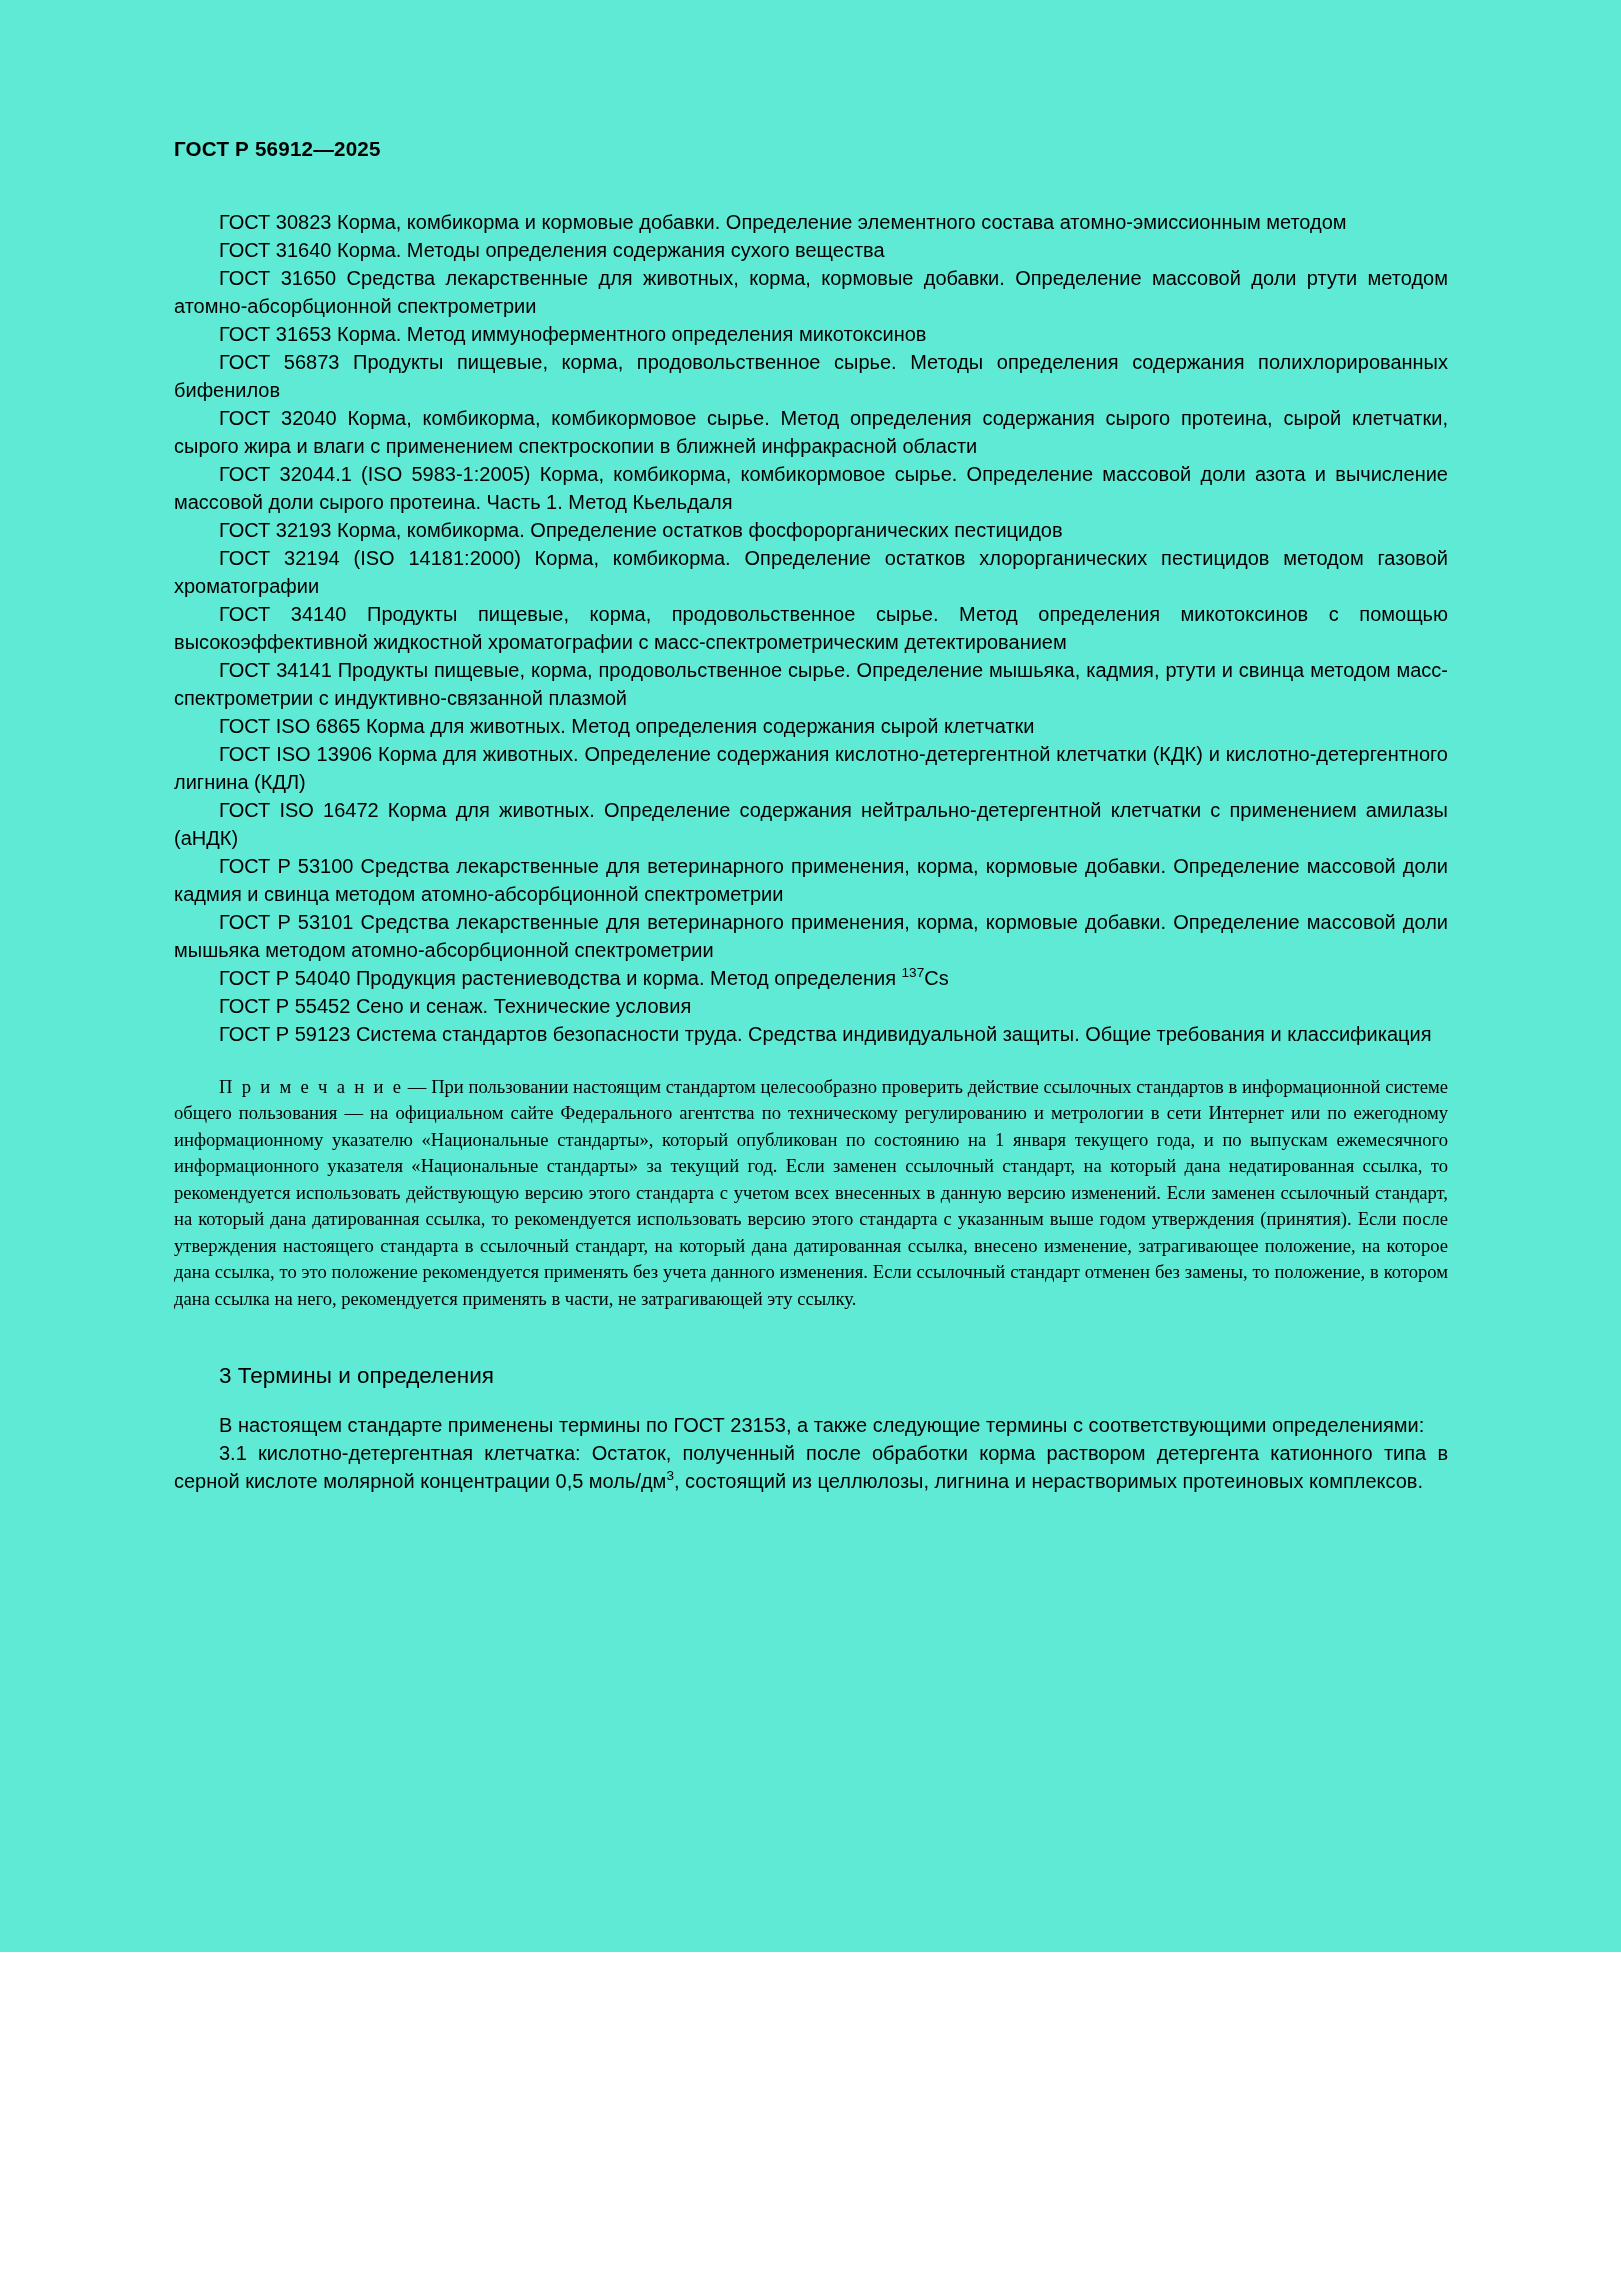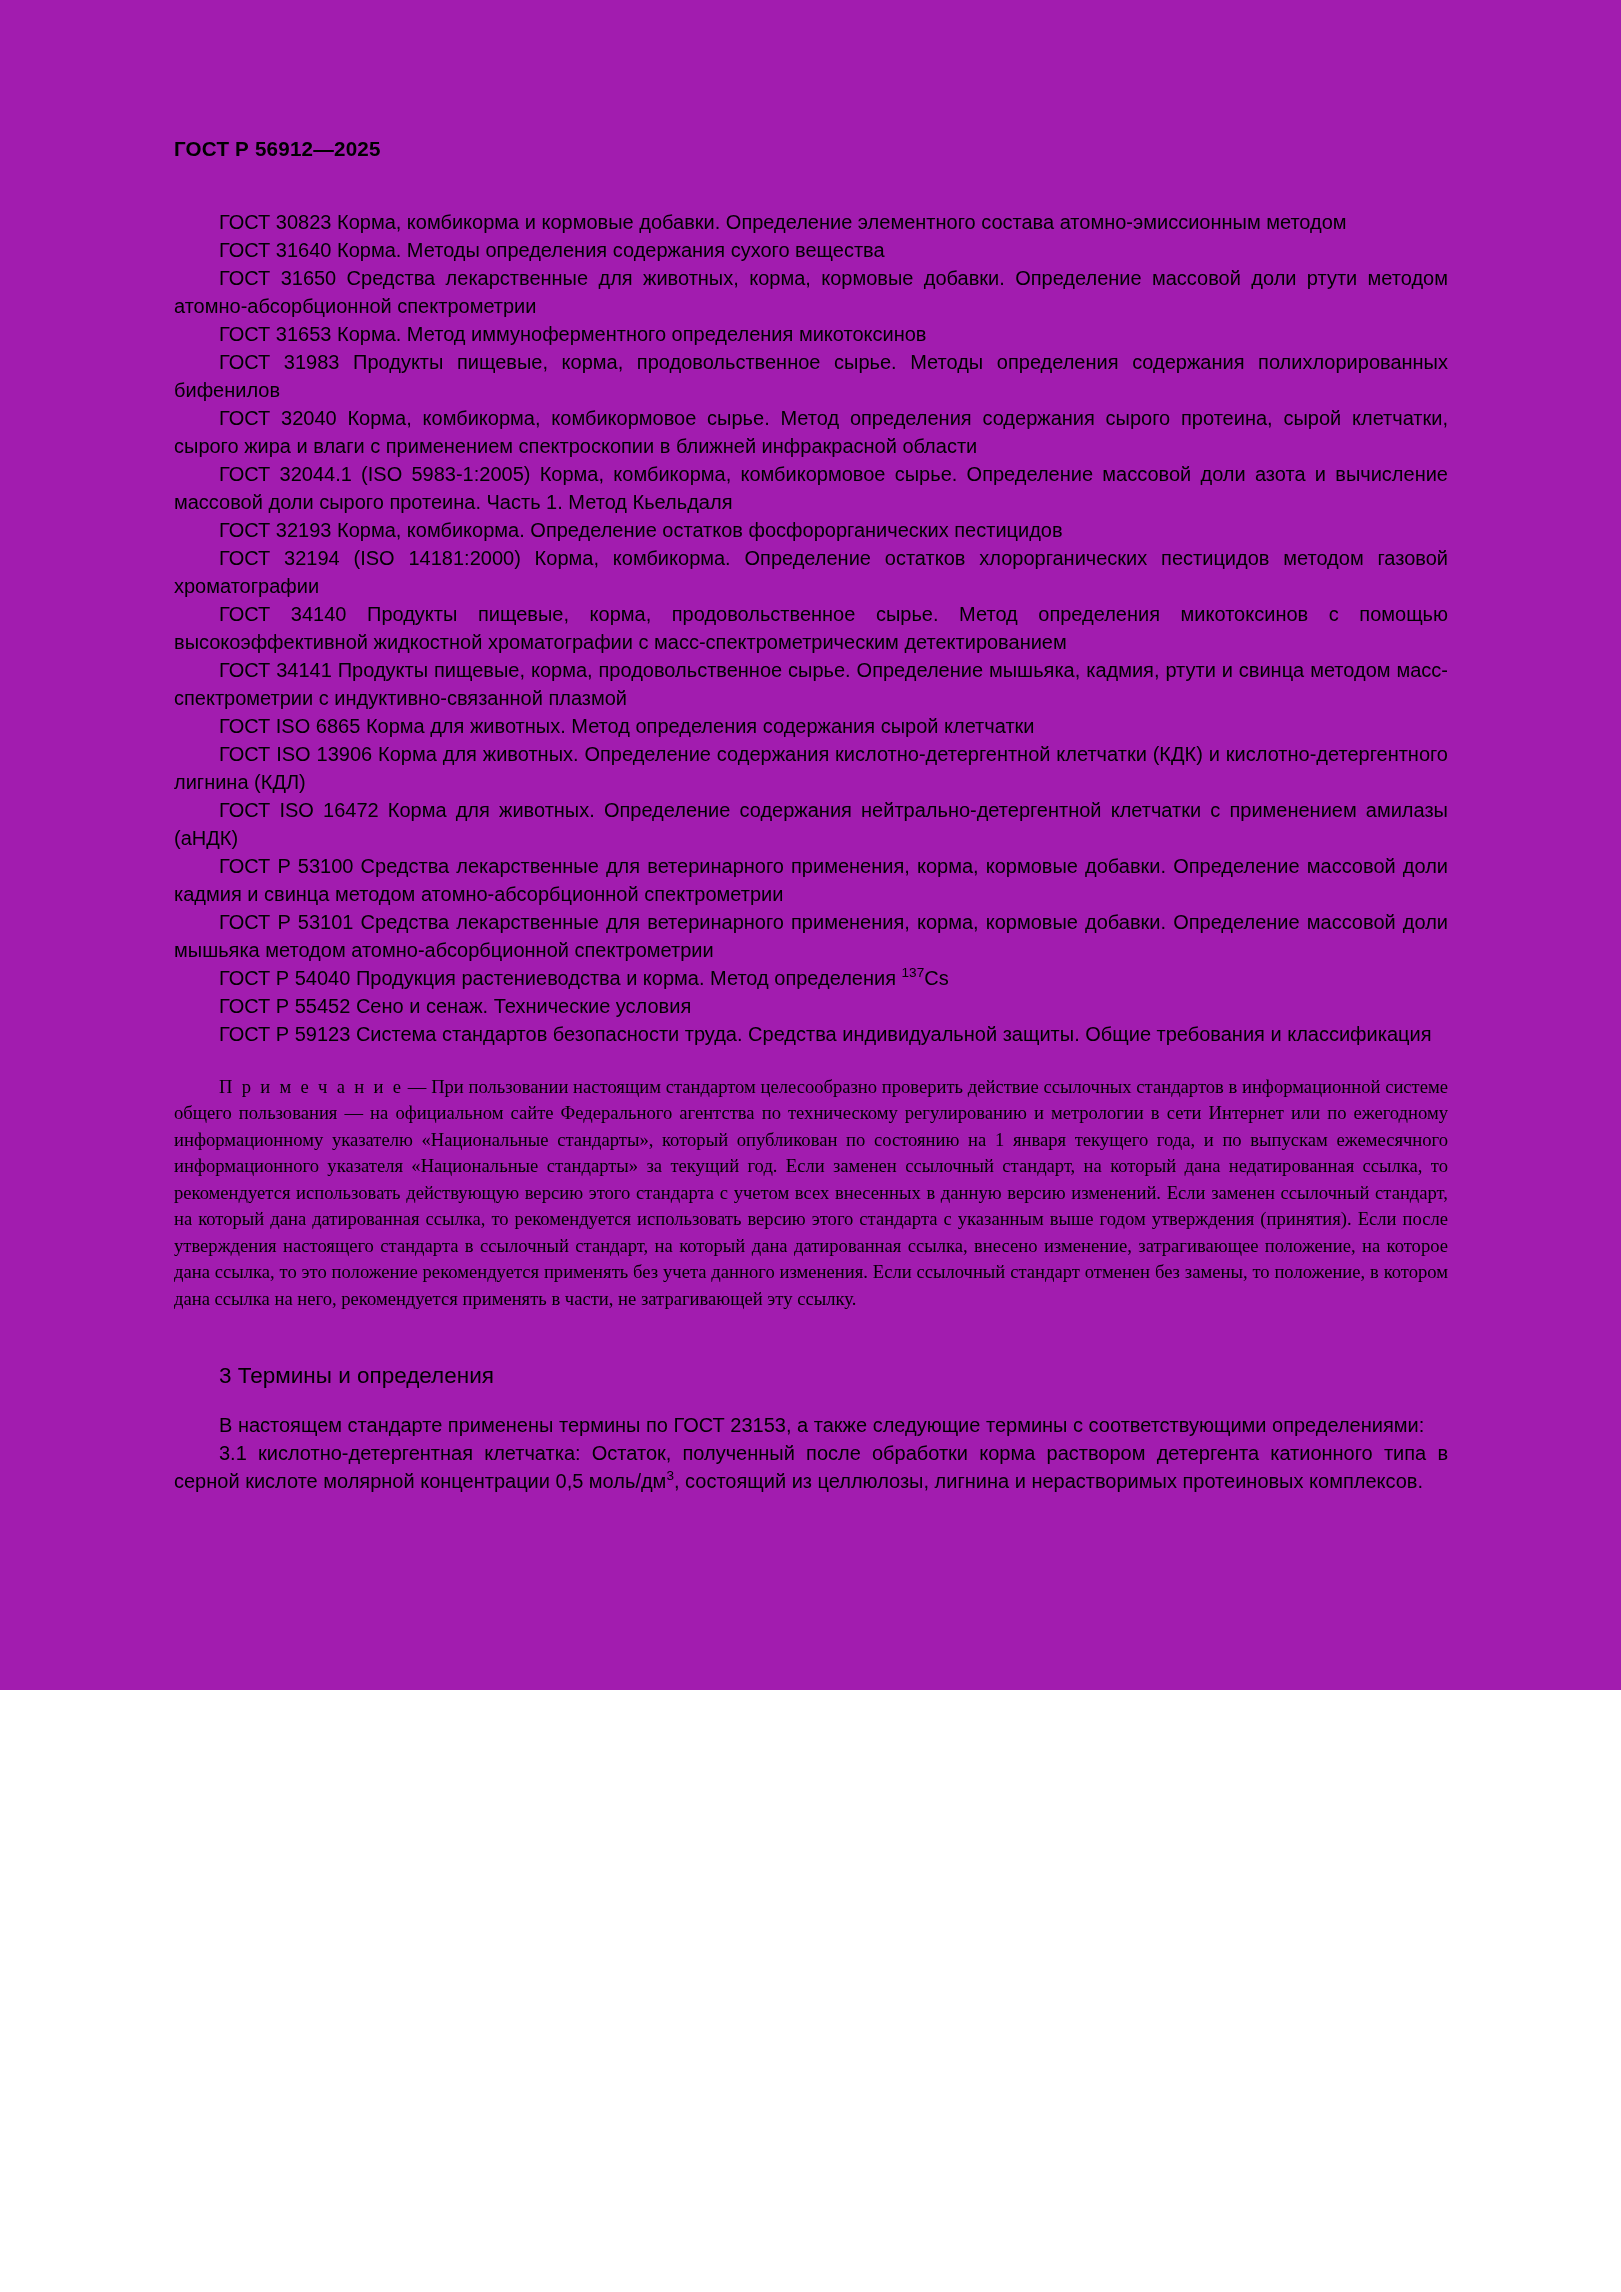--- a/index.html
+++ b/index.html
@@ -7,23 +7,23 @@
     padding: 0;
     background: #ffffff;
   }
   body {
     font-family: "Liberation Sans", sans-serif;
     color: #000000;
   }
   .page {
     position: relative;
     width: 1621px;
-    height: 1690px;
+    height: 1952px;
     margin: 0 auto;
-    background: #a21caf;
+    background: #5eead4;
     box-sizing: border-box;
     overflow: hidden;
   }
   .content {
     position: absolute;
     left: 174px;
     top: 137px;
     width: 1274px;
   }
   .header {
@@ -78,21 +78,21 @@
 
   <div class="content">
 
     <div class="header">ГОСТ Р 56912—2025</div>
 
     <div>
       <p class="body">ГОСТ 30823 Корма, комбикорма и кормовые добавки. Определение элементного состава атомно-эмиссионным методом</p>
       <p class="body">ГОСТ 31640 Корма. Методы определения содержания сухого вещества</p>
       <p class="body">ГОСТ 31650 Средства лекарственные для животных, корма, кормовые добавки. Определение массовой доли ртути методом атомно-абсорбционной спектрометрии</p>
       <p class="body">ГОСТ 31653 Корма. Метод иммуноферментного определения микотоксинов</p>
-      <p class="body">ГОСТ 31983 Продукты пищевые, корма, продовольственное сырье. Методы определения содержания полихлорированных бифенилов</p>
+      <p class="body">ГОСТ 56873 Продукты пищевые, корма, продовольственное сырье. Методы определения содержания полихлорированных бифенилов</p>
       <p class="body">ГОСТ 32040 Корма, комбикорма, комбикормовое сырье. Метод определения содержания сырого протеина, сырой клетчатки, сырого жира и влаги с применением спектроскопии в ближней инфракрасной области</p>
       <p class="body">ГОСТ 32044.1 (ISO 5983-1:2005) Корма, комбикорма, комбикормовое сырье. Определение массовой доли азота и вычисление массовой доли сырого протеина. Часть 1. Метод Кьельдаля</p>
       <p class="body">ГОСТ 32193 Корма, комбикорма. Определение остатков фосфорорганических пестицидов</p>
       <p class="body">ГОСТ 32194 (ISO 14181:2000) Корма, комбикорма. Определение остатков хлорорганических пестицидов методом газовой хроматографии</p>
       <p class="body">ГОСТ 34140 Продукты пищевые, корма, продовольственное сырье. Метод определения микотоксинов с помощью высокоэффективной жидкостной хроматографии с масс-спектрометрическим детектированием</p>
       <p class="body">ГОСТ 34141 Продукты пищевые, корма, продовольственное сырье. Определение мышьяка, кадмия, ртути и свинца методом масс-спектрометрии с индуктивно-связанной плазмой</p>
       <p class="body">ГОСТ ISO 6865 Корма для животных. Метод определения содержания сырой клетчатки</p>
       <p class="body">ГОСТ ISO 13906 Корма для животных. Определение содержания кислотно-детергентной клетчатки (КДК) и кислотно-детергентного лигнина (КДЛ)</p>
       <p class="body">ГОСТ ISO 16472 Корма для животных. Определение содержания нейтрально-детергентной клетчатки с применением амилазы (аНДК)</p>
       <p class="body">ГОСТ Р 53100 Средства лекарственные для ветеринарного применения, корма, кормовые добавки. Определение массовой доли кадмия и свинца методом атомно-абсорбционной спектрометрии</p>

